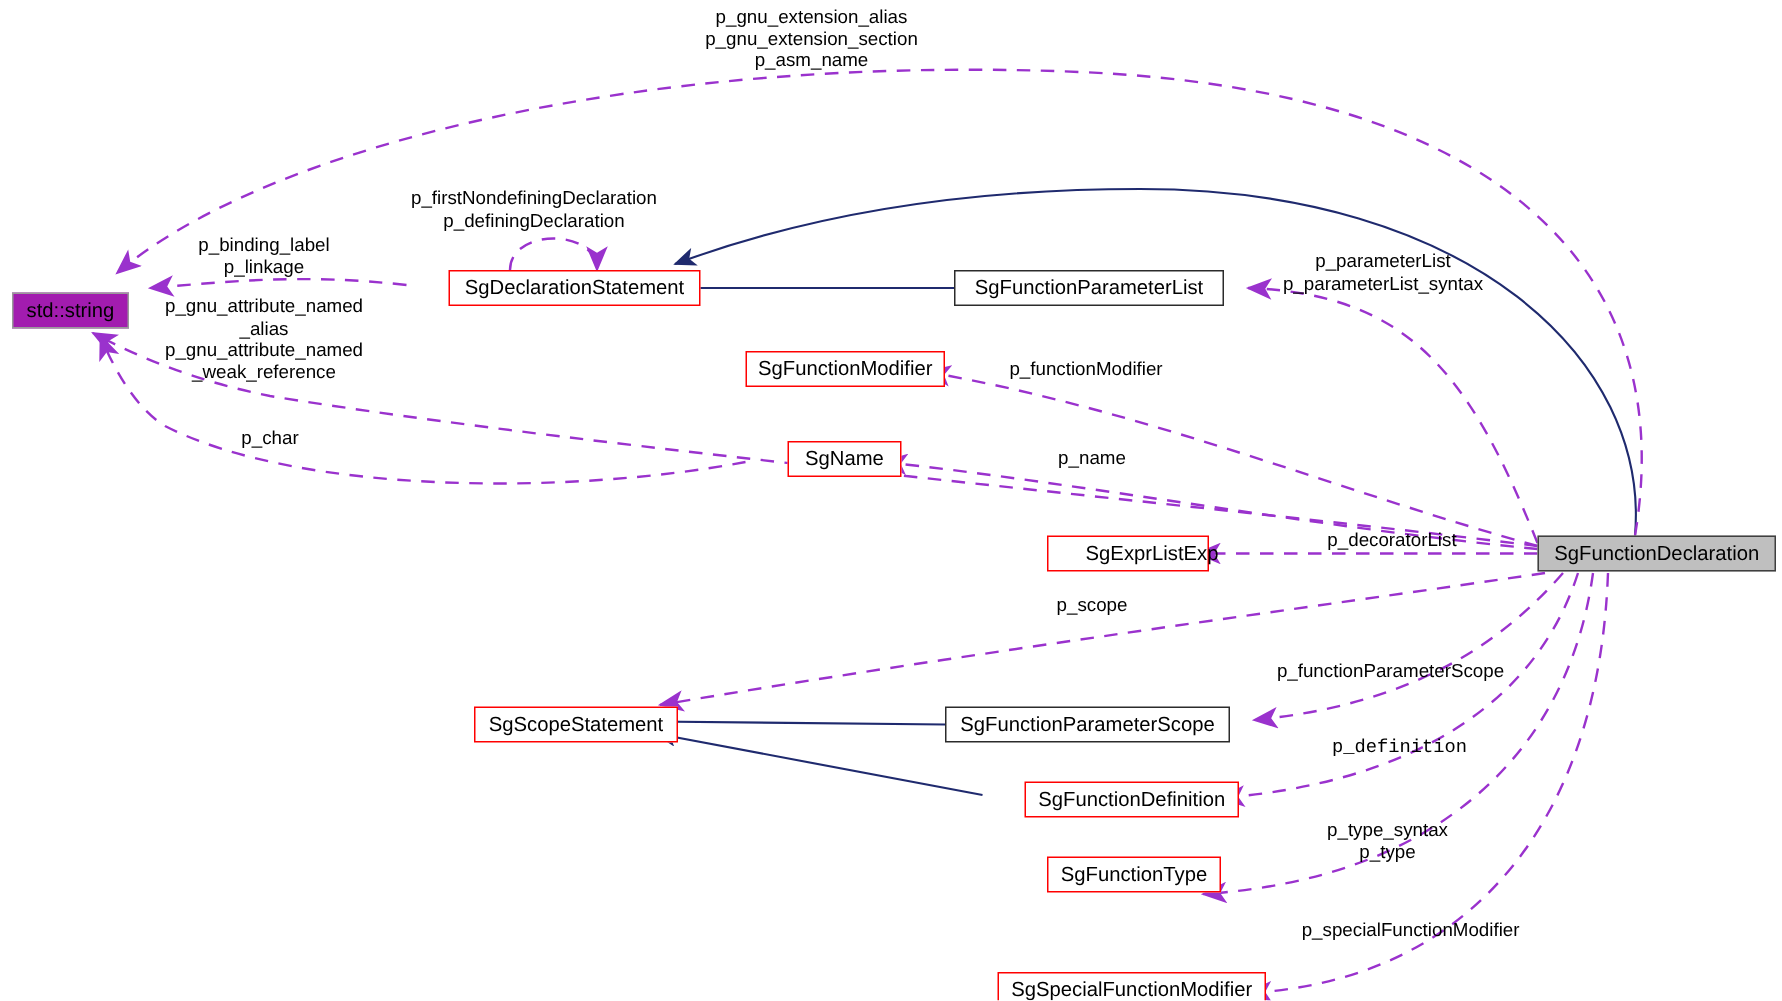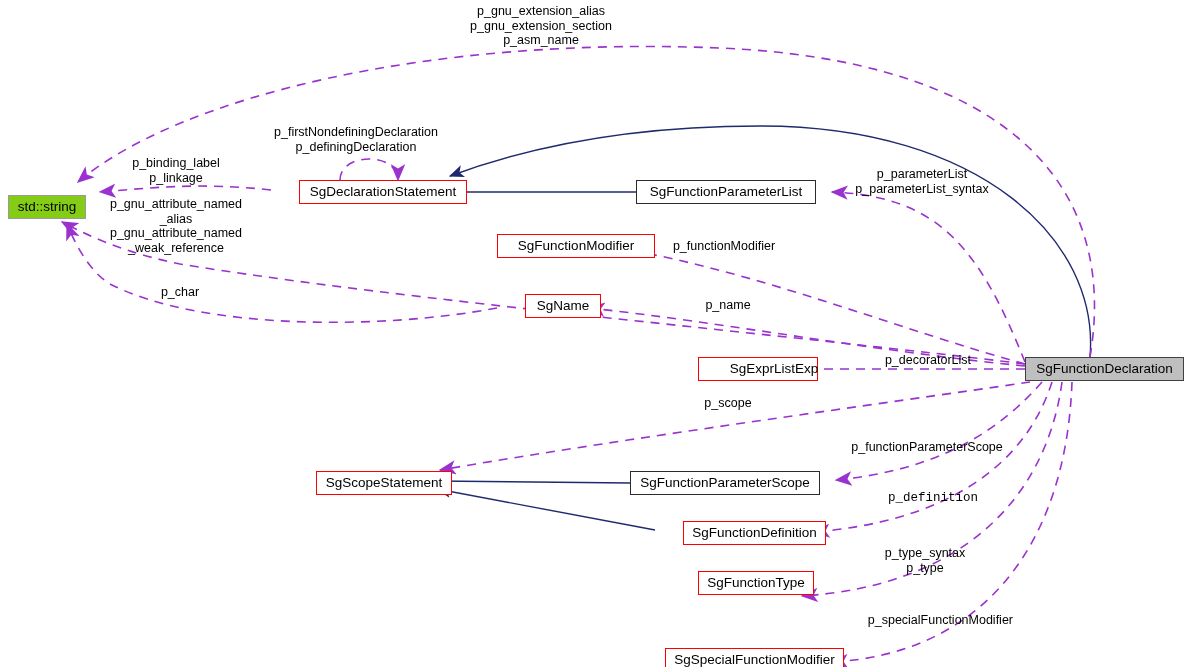--- a/index.html
+++ b/index.html
@@ -42,21 +42,21 @@
     border: 1px solid #ff0000;
     background: #ffffff;
     margin-left: 28px;
   }
   .node.black {
     border: 1.4px solid #2b2b2b;
     background: #ffffff;
   }
   .node.gray {
     border: 1px solid #9a9a9a;
-    background: #84cc16;
+    background: #a21caf;
   }
   .node.focus {
     border: 1.4px solid #3f3f3f;
     background: #bfbfbf;
     text-align: center;
   }
   .edge-label {
     position: absolute;
     font-size: 12.5px;
     line-height: 14.5px;
@@ -125,29 +125,29 @@
   </svg>
 
   <div class="node gray" style="left:8px; top:195px; width:78px;">
     <span>std::string</span>
   </div>
 
   <div class="node red" style="left:271px; top:180px; width:168px;">
     <span>SgDeclarationStatement</span>
   </div>
 
-  <div class="node red" style="left:469px; top:234px; width:158px;">
+  <div class="node red" style="left:469px; top:234px; width:133px;">
     <span>SgFunctionModifier</span>
   </div>
 
   <div class="node red" style="left:497px; top:294px; width:76px;">
     <span>SgName</span>
   </div>
 
-  <div class="node red" style="left:670px; top:357px; width:120px;padding-left:32px;">
+  <div class="node red" style="left:670px; top:357px; width:108px;padding-left:32px;">
     <span>SgExprListExp</span>
   </div>
 
   <div class="node red" style="left:288px; top:471px; width:136px;">
     <span>SgScopeStatement</span>
   </div>
 
   <div class="node black" style="left:636px; top:180px; width:180px;">
     <span>SgFunctionParameterList</span>
   </div>

